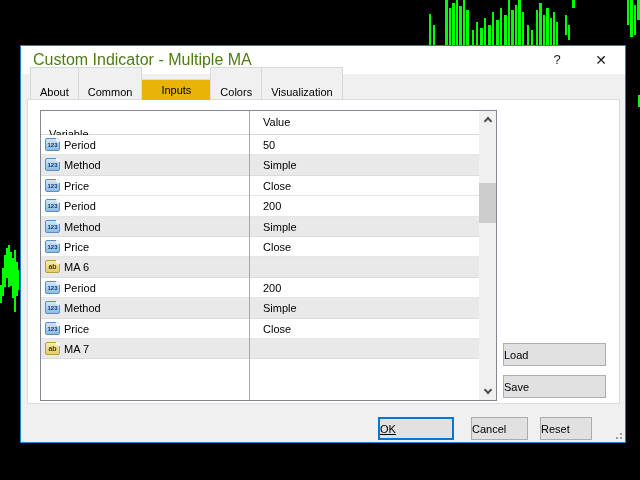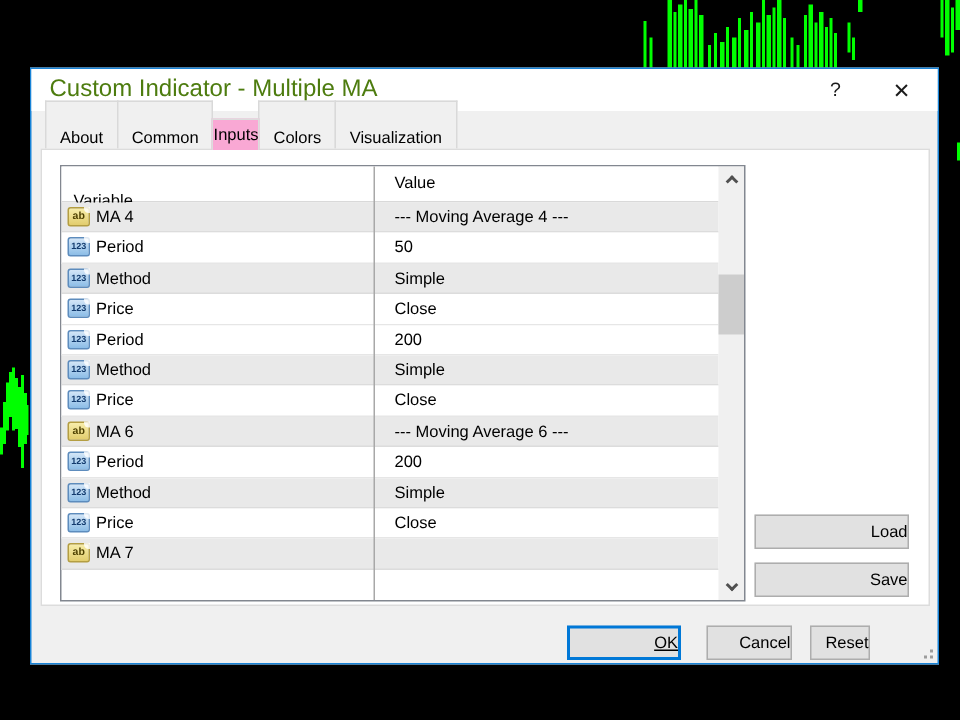--- a/index.html
+++ b/index.html
@@ -15,22 +15,22 @@
   .title { position:absolute; left:12px; top:0; line-height:28px; font-size:16px; color:#4d7c0f; }
   .cap-btn { position:absolute; top:0; width:32px; height:28px; text-align:center;
              line-height:28px; font-size:13px; color:#1a1a1a; cursor:default; }
   .help-btn { right:52px; }
   .close-btn { right:8px; font-size:14px; }
 
   
   .tabs { position:absolute; left:9px; top:33px; height:21px; display:flex; align-items:flex-end; }
   .tab { height:18px; line-height:17px; padding:16px 9px; font-size:11px; color:#000;
          background:#f0f0f0; border:1px solid #d9d9d9; border-bottom:none; margin-right:-1px; }
-  .tab.selected { height:21px; line-height:20px; background:#f9a8d4; position:relative; z-index:3;
-                  border-color:#dcdcdc; padding:0 0; }
+  .tab.selected { height:21px; line-height:20px; background:#eab308; position:relative; z-index:3;
+                  border-color:#dcdcdc; padding:0 19px; }
 
   .tabpage { position:absolute; left:6px; top:53px; width:593px; height:305px;
              background:#fff; border:1px solid #dcdcdc; }
 
   
   .tbl { position:absolute; left:19px; top:64px; width:457px; height:291px;
          background:#fff; border:1px solid #828790; z-index:2; }
   .tbl-header { position:absolute; left:0; top:0; width:438px; height:24px; background:#fff;
                 border-bottom:1px solid #d9d9d9; font-size:11px; color:#000; }
   .th { position:absolute; top:0; line-height:23px; }
@@ -55,26 +55,26 @@
   .sb { position:absolute; right:0; top:0; width:17px; height:289px; background:#f0f0f0; z-index:5; }
   .sb-btn { position:absolute; left:0; width:17px; height:17px; }
   .sb-up { top:0; } .sb-down { bottom:0; }
   .chev { display:block; width:6px; height:6px; border-top:2px solid #505050; border-left:2px solid #505050; }
   .chev.up   { transform:rotate(45deg);  margin:7px auto 0; }
   .chev.down { transform:rotate(225deg); margin:4px auto 0; }
   .sb-thumb { position:absolute; left:0; top:72px; width:17px; height:40px; background:#cdcdcd; }
 
   
   .btn { position:absolute; background:#e1e1e1; border:1px solid #adadad; font-size:11px;
-         color:#000; font-family:"Liberation Sans", sans-serif; text-align:right; }
+         color:#000; font-family:"Liberation Sans", sans-serif; text-align:left; }
   .btn.load { left:482px; top:297px; width:103px; height:23px; }
   .btn.save { left:482px; top:329px; width:103px; height:23px; }
   .btn.ok     { left:357px; top:371px; width:76px; height:23px; border:2px solid #0078d7;text-decoration:underline; }
   .btn.cancel { left:450px; top:371px; width:57px; height:23px; }
-  .btn.reset  { left:519px; top:371px; width:40px; height:23px; }
+  .btn.reset  { left:519px; top:371px; width:52px; height:23px; }
 
   .grip { position:absolute; right:2px; bottom:2px; width:10px; height:10px; }
   .grip i { position:absolute; width:2px; height:2px; background:#9c9c9c; }
   .grip i:nth-child(1){ right:1px; bottom:1px; }
   .grip i:nth-child(2){ right:5px; bottom:1px; }
   .grip i:nth-child(3){ right:1px; bottom:5px; }
 </style>
 </head>
 <body>
 
@@ -153,25 +153,20 @@
       </div>
 
     <div class="tabpage"></div>
 
     <div class="tbl">
       <div class="tbl-header">
         <div class="th th-var">Variable</div>
         <div class="th th-val">Value</div>
       </div>
       <div class="rows" id="rows">
-          <div class="row alt">
-    <span class="ricon icon-ab">ab</span>
-    <span class="rname">MA 4</span>
-    <span class="rval">--- Moving Average 4 ---</span>
-  </div>
           <div class="row">
     <span class="ricon icon-num">123</span>
     <span class="rname">Period</span>
     <span class="rval">50</span>
   </div>
           <div class="row alt">
     <span class="ricon icon-num">123</span>
     <span class="rname">Method</span>
     <span class="rval">Simple</span>
   </div>
@@ -191,21 +186,20 @@
     <span class="rval">Simple</span>
   </div>
           <div class="row">
     <span class="ricon icon-num">123</span>
     <span class="rname">Price</span>
     <span class="rval">Close</span>
   </div>
           <div class="row alt">
     <span class="ricon icon-ab">ab</span>
     <span class="rname">MA 6</span>
-    <span class="rval">--- Moving Average 6 ---</span>
   </div>
           <div class="row">
     <span class="ricon icon-num">123</span>
     <span class="rname">Period</span>
     <span class="rval">200</span>
   </div>
           <div class="row alt">
     <span class="ricon icon-num">123</span>
     <span class="rname">Method</span>
     <span class="rval">Simple</span>

